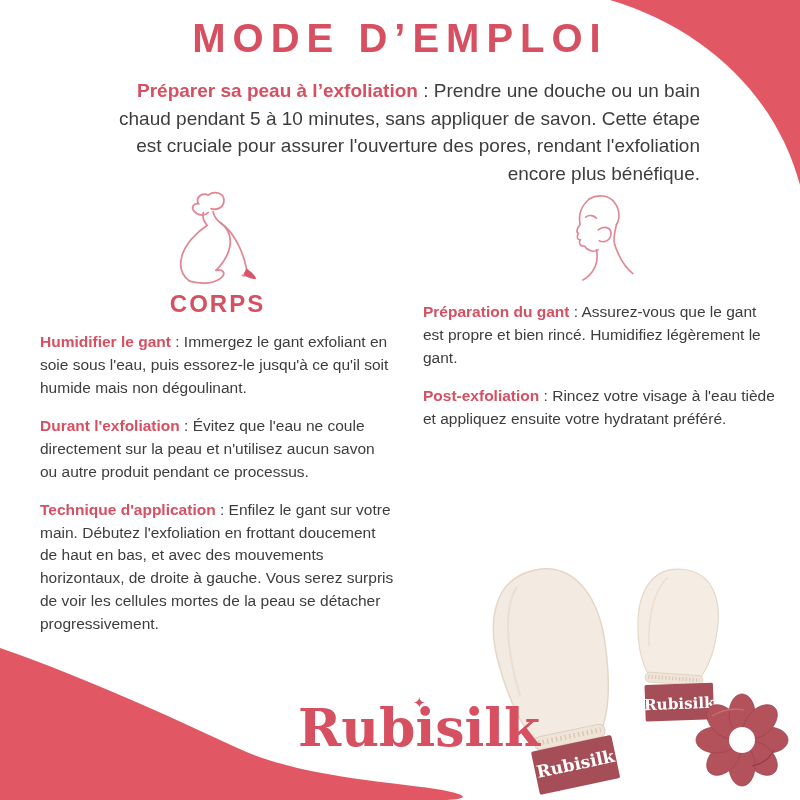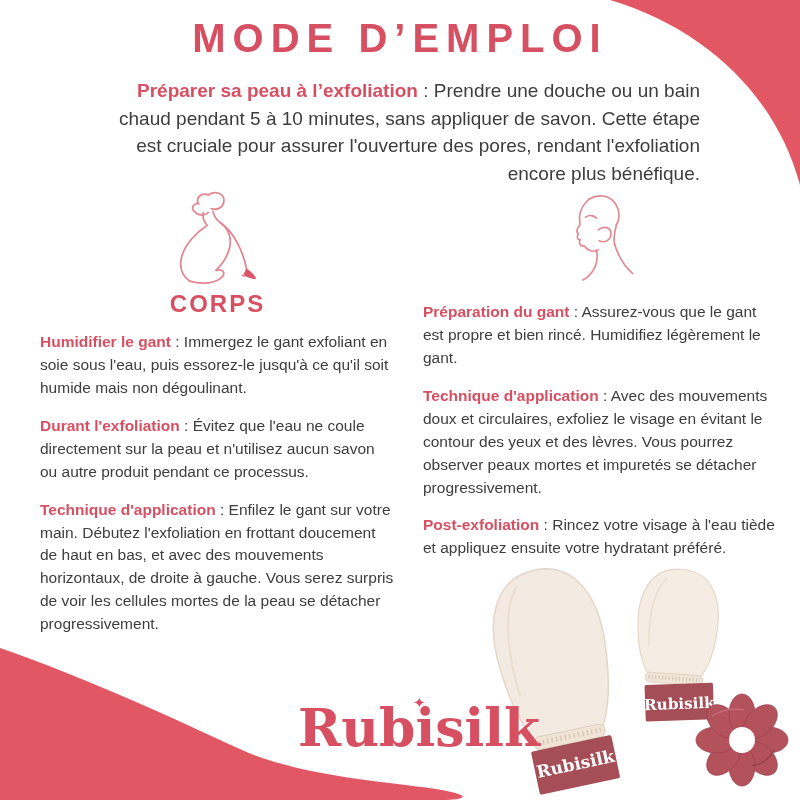--- a/index.html
+++ b/index.html
@@ -130,21 +130,20 @@
               <path d="M52 40 C58 35 66 37 66 44 C66 51 59 55 53 52"></path>
               <path d="M72 34 C70 42 68 50 70 56"></path>
               <path d="M50 62 C52 72 50 82 42 90 C40 92 38 94 35 95"></path>
               <path d="M70 56 C74 68 80 80 90 88"></path>
             </g>
           </svg>
         </div>
 
         <p class="para"><span class="lead">Préparation du gant</span><span> : Assurez-vous que le gant est propre et bien rincé. Humidifiez légèrement le gant.</span></p>
 
-        <p class="para"><span class="lead">Technique d'application</span><span> : Avec des mouvements doux et circulaires, exfoliez le visage en évitant le contour des yeux et des lèvres. Vous pourrez observer peaux mortes et impuretés se détacher progressivement.</span></p>
 
         <p class="para"><span class="lead">Post-exfoliation</span><span> : Rincez votre visage à l'eau tiède et appliquez ensuite votre hydratant préféré.</span></p>
       </div>
     </div>
   </div>
 
   <svg class="products" width="330" height="245" viewBox="0 0 330 245">
 
     <g transform="translate(85,112) rotate(-12)">
       <path d="M0 -100 C40 -100 58 -62 54 -12 C51 28 42 58 30 74 L-30 74 C-42 58 -51 28 -54 -12 C-58 -62 -40 -100 0 -100 Z" fill="#f3eae2" stroke="#e4d6c8" stroke-width="1.5"></path>

